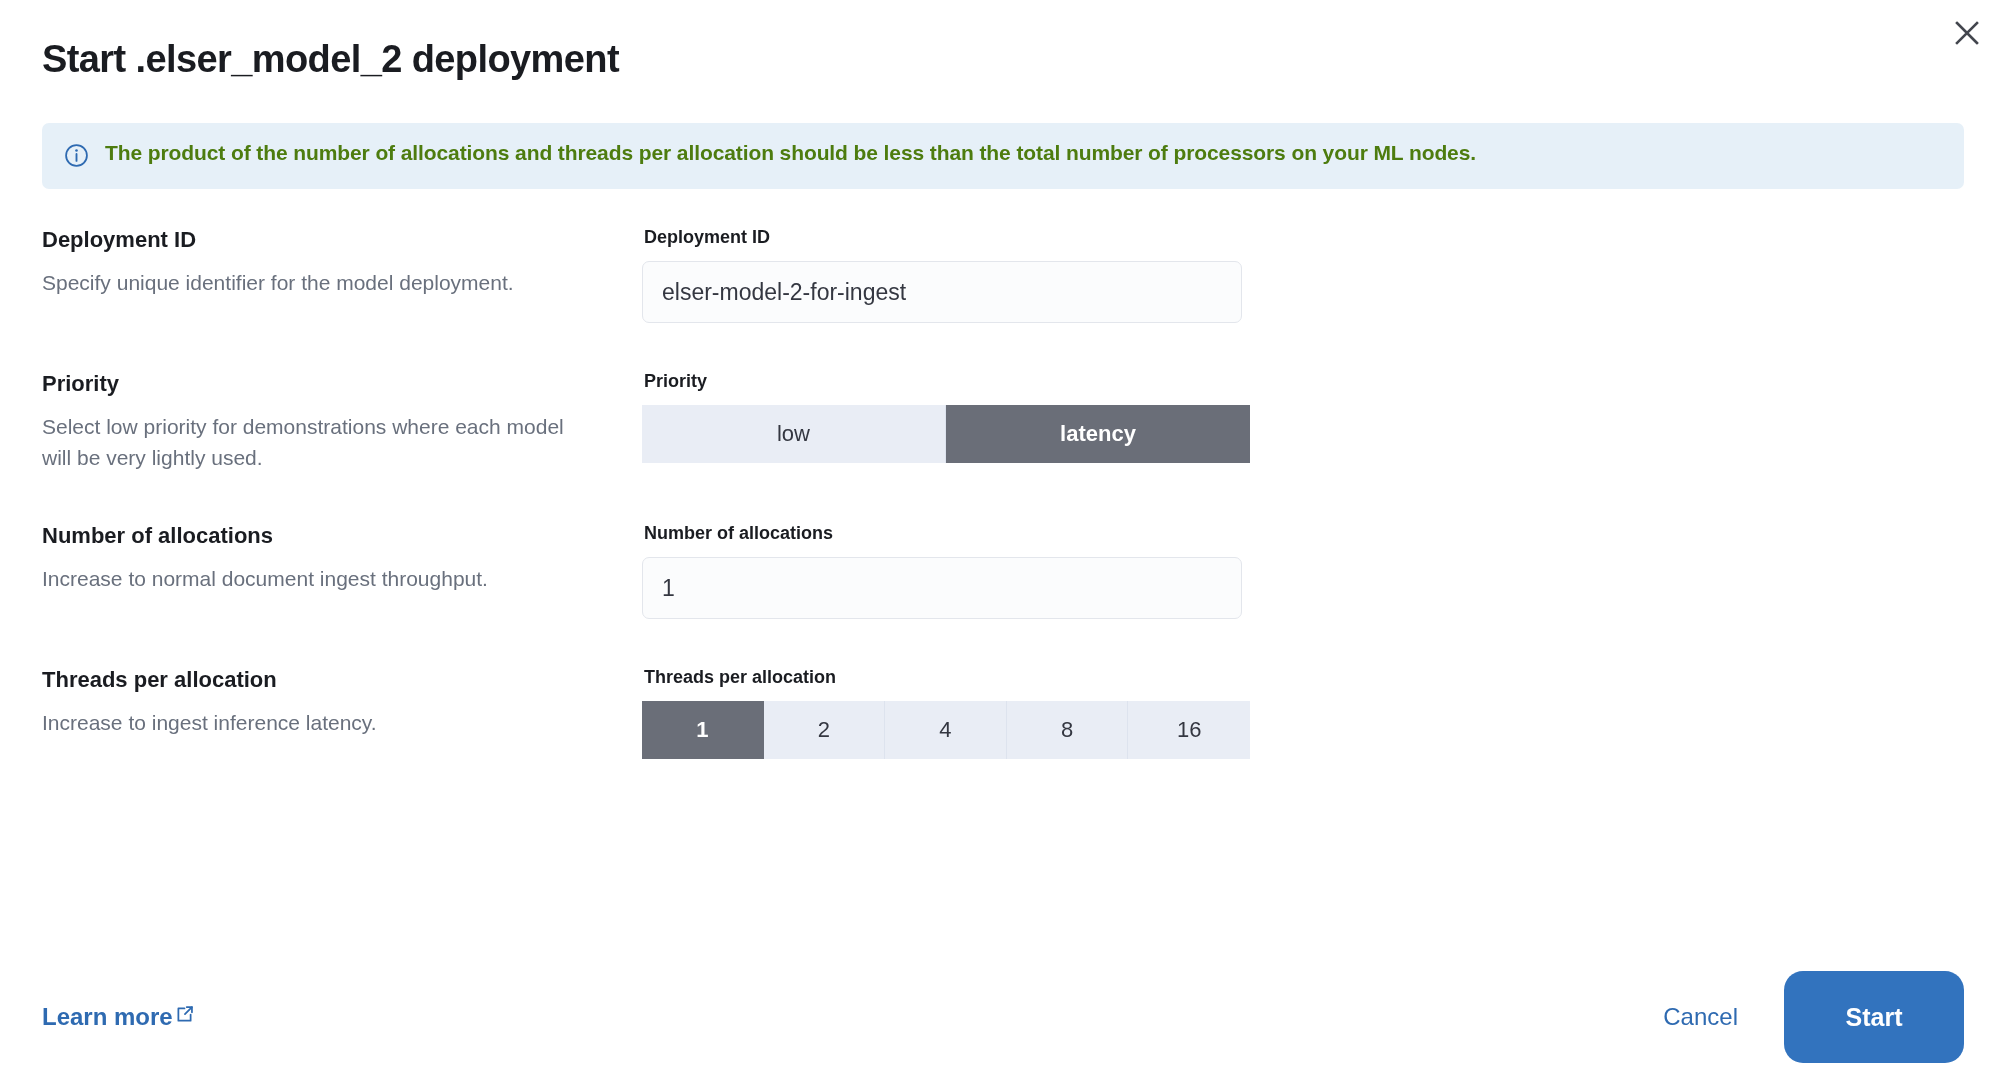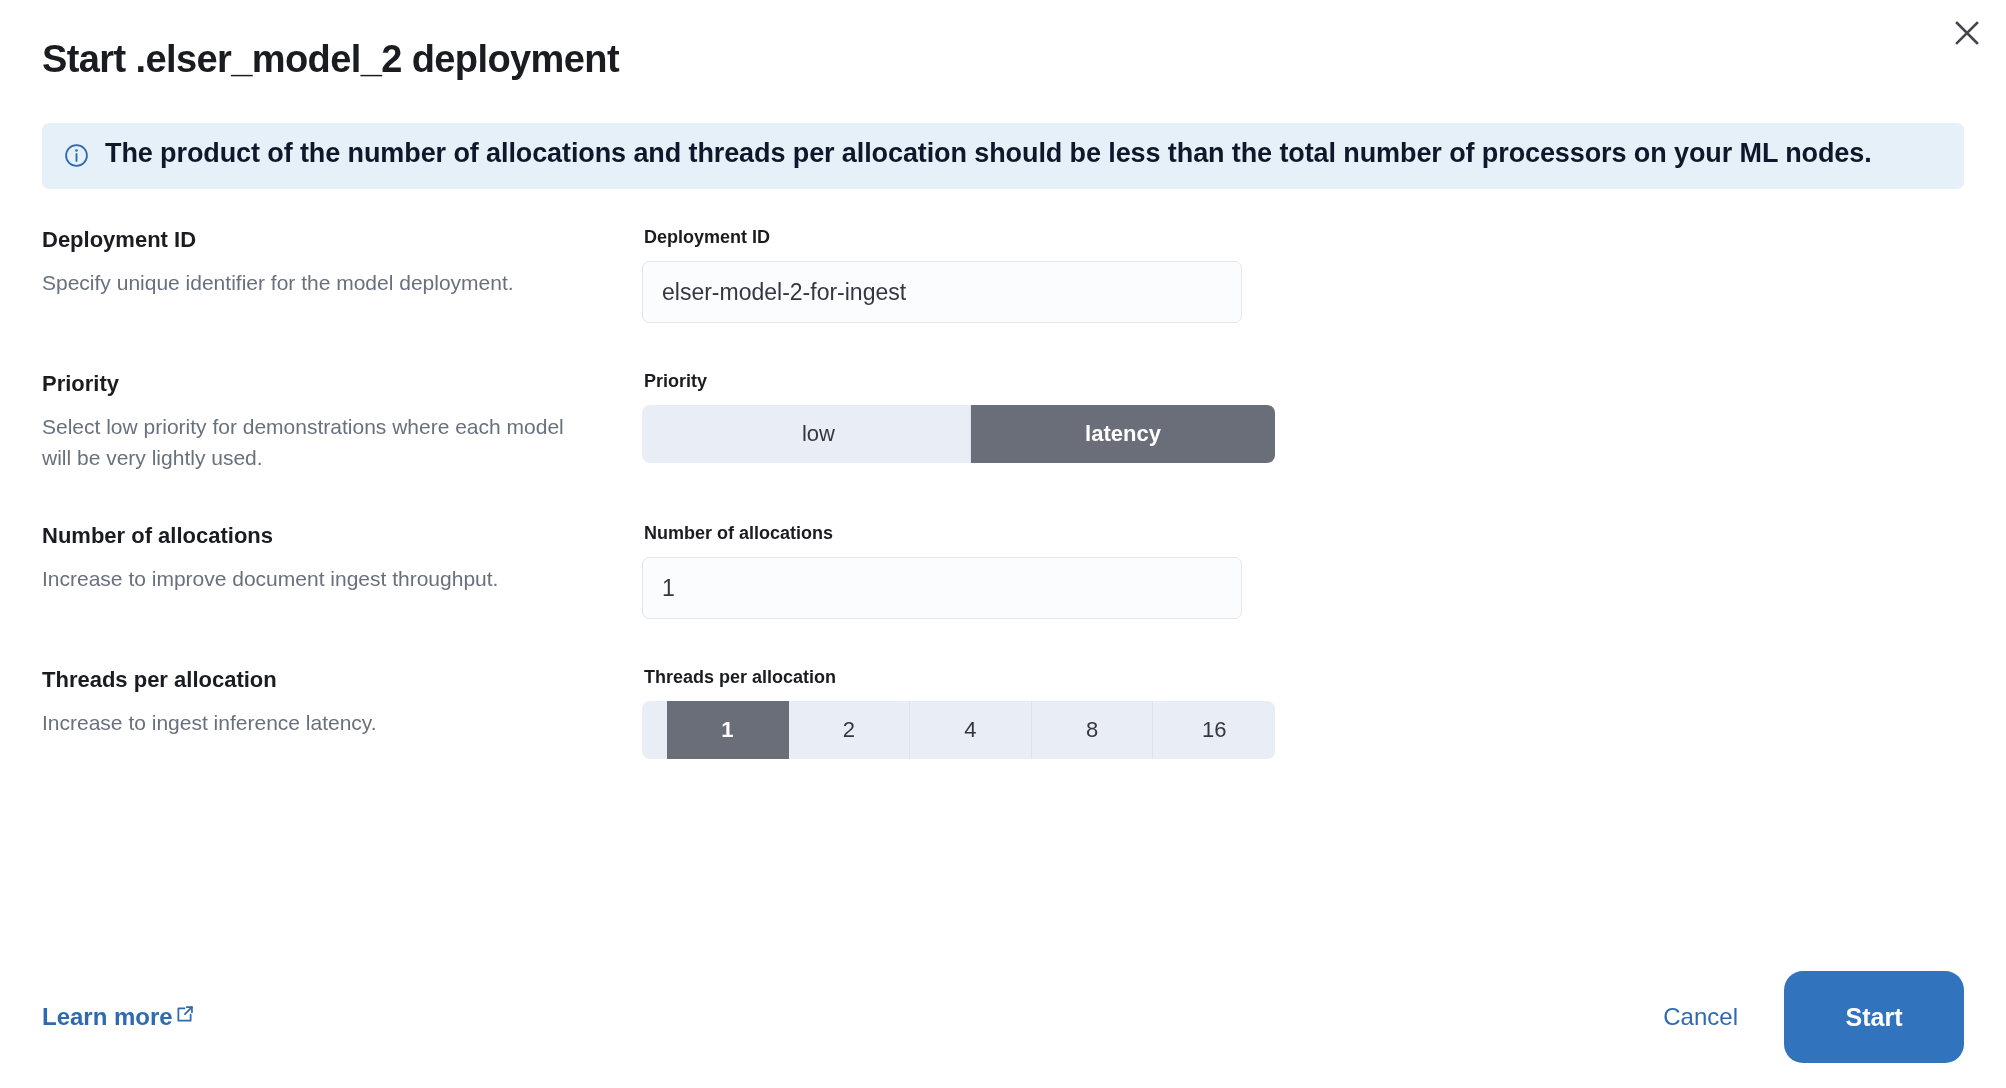--- a/index.html
+++ b/index.html
@@ -65,24 +65,24 @@
     padding: 16px 22px 17px 22px;
     display: flex;
     align-items: flex-start;
     gap: 16px;
   }
   .callout-icon {
     flex: 0 0 auto;
     margin-top: 4px;
   }
   .callout-text {
-    font-size: 27px;
+    font-size: 21px;
     line-height: 28px;
     font-weight: 700;
-    color: #0f172a;
+    color: #4d7c0f;
     letter-spacing: -0.1px;
   }
 
   
   .form {
     padding: 0 42px;
     margin-top: 36px;
   }
   .row {
     display: flex;
@@ -139,24 +139,23 @@
     color: #343741;
     outline: none;
   }
   .text-input::placeholder { color: #98A2B3; }
 
   
   .btn-group {
     display: flex;
     width: 608px;
     height: 58px;
-    border-radius: 8px;
+    border-radius: 0;
     overflow: hidden;
     background: #E9EDF5;
-    padding-left: 25px;
   }
   .btn-group.two > .seg { width: 50%; }
   .btn-group.five > .seg { width: 20%; }
   .seg {
     display: flex;
     align-items: center;
     justify-content: center;
     background: #E9EDF5;
     color: #343741;
     font-size: 22px;
@@ -285,21 +284,21 @@
         <div class="btn-group two">
           <button class="seg">low</button>
           <button class="seg selected">latency</button>
         </div>
       </div>
     </div>
 
     <div class="row row-allocs">
       <div class="col-left">
         <p class="field-title">Number of allocations</p>
-        <p class="field-desc">Increase to improve document ingest throughput.</p>
+        <p class="field-desc">Increase to normal document ingest throughput.</p>
       </div>
       <div class="col-right">
         <div class="field-label">Number of allocations</div>
         <input class="text-input" type="text" value="1" placeholder="Number of allocations" style="">
       </div>
     </div>
 
     <div class="row row-threads">
       <div class="col-left">
         <p class="field-title">Threads per allocation</p>

